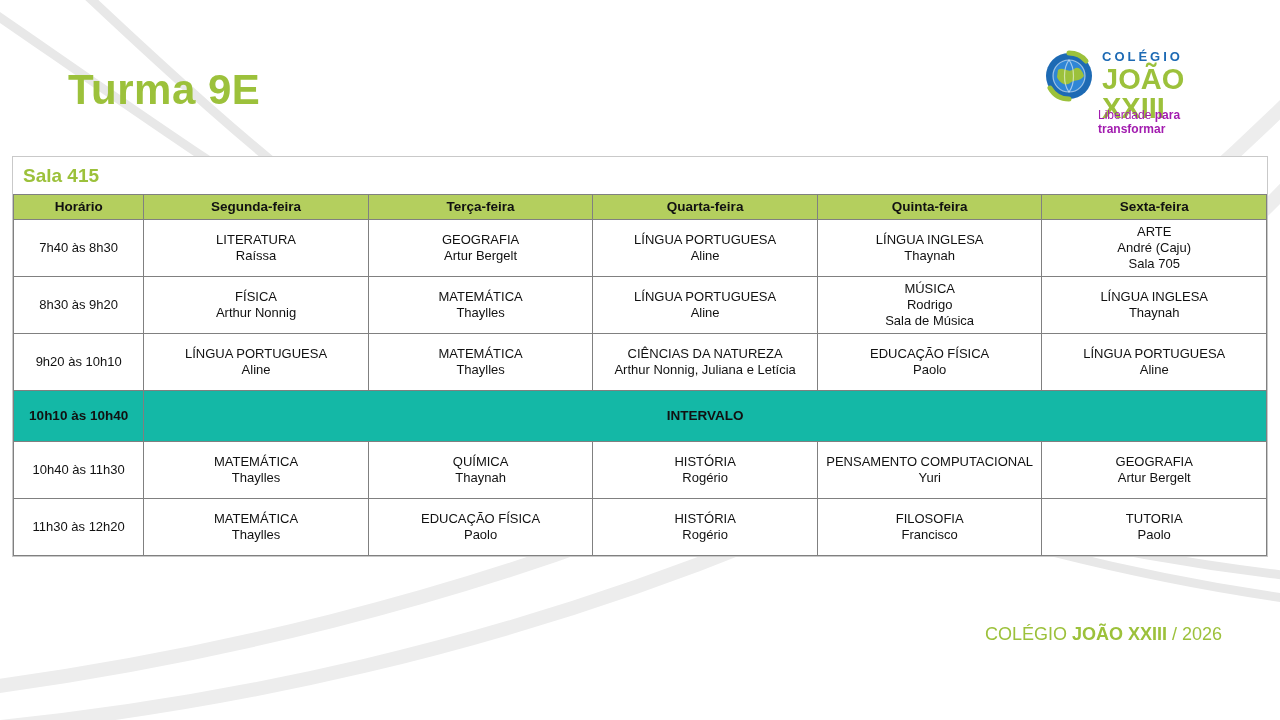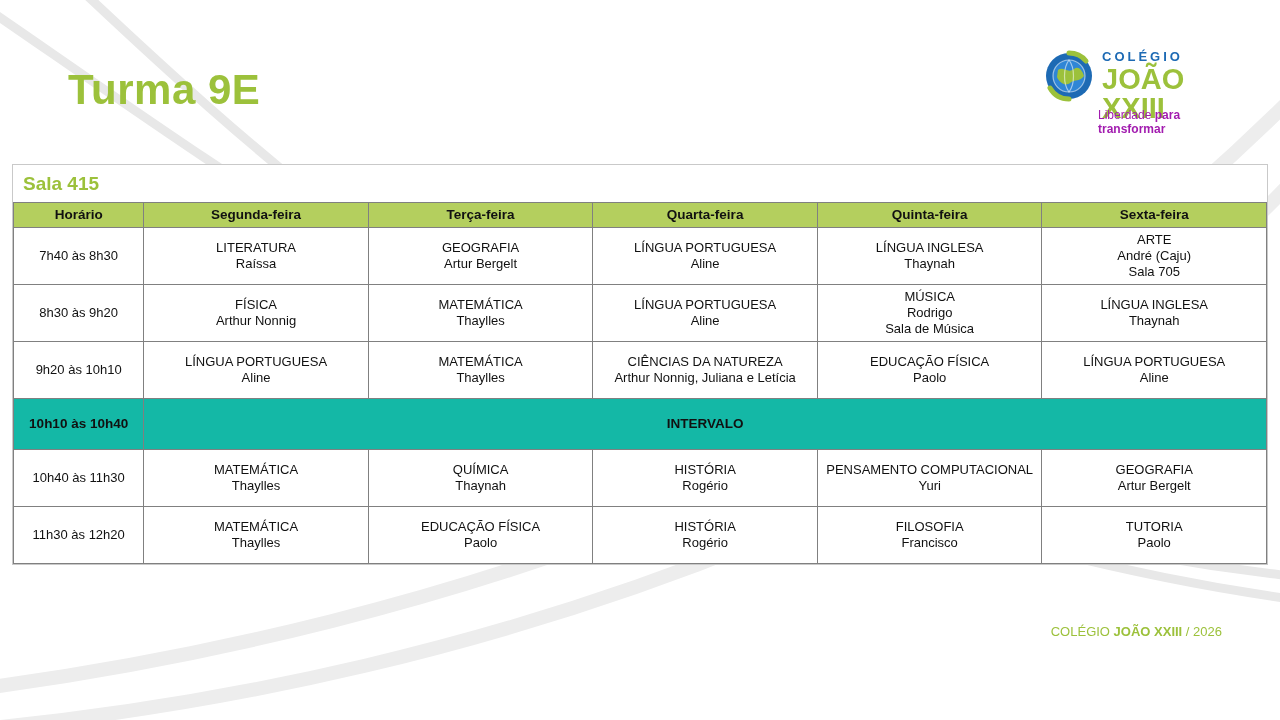--- a/index.html
+++ b/index.html
@@ -75,21 +75,21 @@
     top: 64px;
     font-size: 12px;
     color: #a21caf;
   }
   .logo-tag b { font-weight: bold; }
 
   
   .board {
     position: absolute;
     left: 12px;
-    top: 164px;
+    top: 156px;
     width: 1256px;
     border: 1px solid #c9c9c9;
     background: #ffffff;
     box-sizing: border-box;
   }
   .room-label {
     font-size: 19px;
     font-weight: bold;
     color: #9cc13b;
     padding: 8px 0 7px 10px;
@@ -137,21 +137,21 @@
     font-size: 13.5px;
     padding: 14px 0;
   }
   tr.break td.time-cell { text-align: center; }
 
   
   .footer {
     position: absolute;
     right: 58px;
     top: 624px;
-    font-size: 13px;
+    font-size: 18px;
     color: #9cc13b;
   }
   .footer b { font-weight: bold; }
 </style>
 </head>
 <body>
 
 <svg class="bg-swoosh" viewBox="0 0 1280 720" xmlns="http://www.w3.org/2000/svg">
   <g fill="none" stroke="#e8e8e8" stroke-width="9">
     <path d="M -40,-10 C 180,140 420,320 700,430 C 900,508 1120,560 1330,580"></path>

